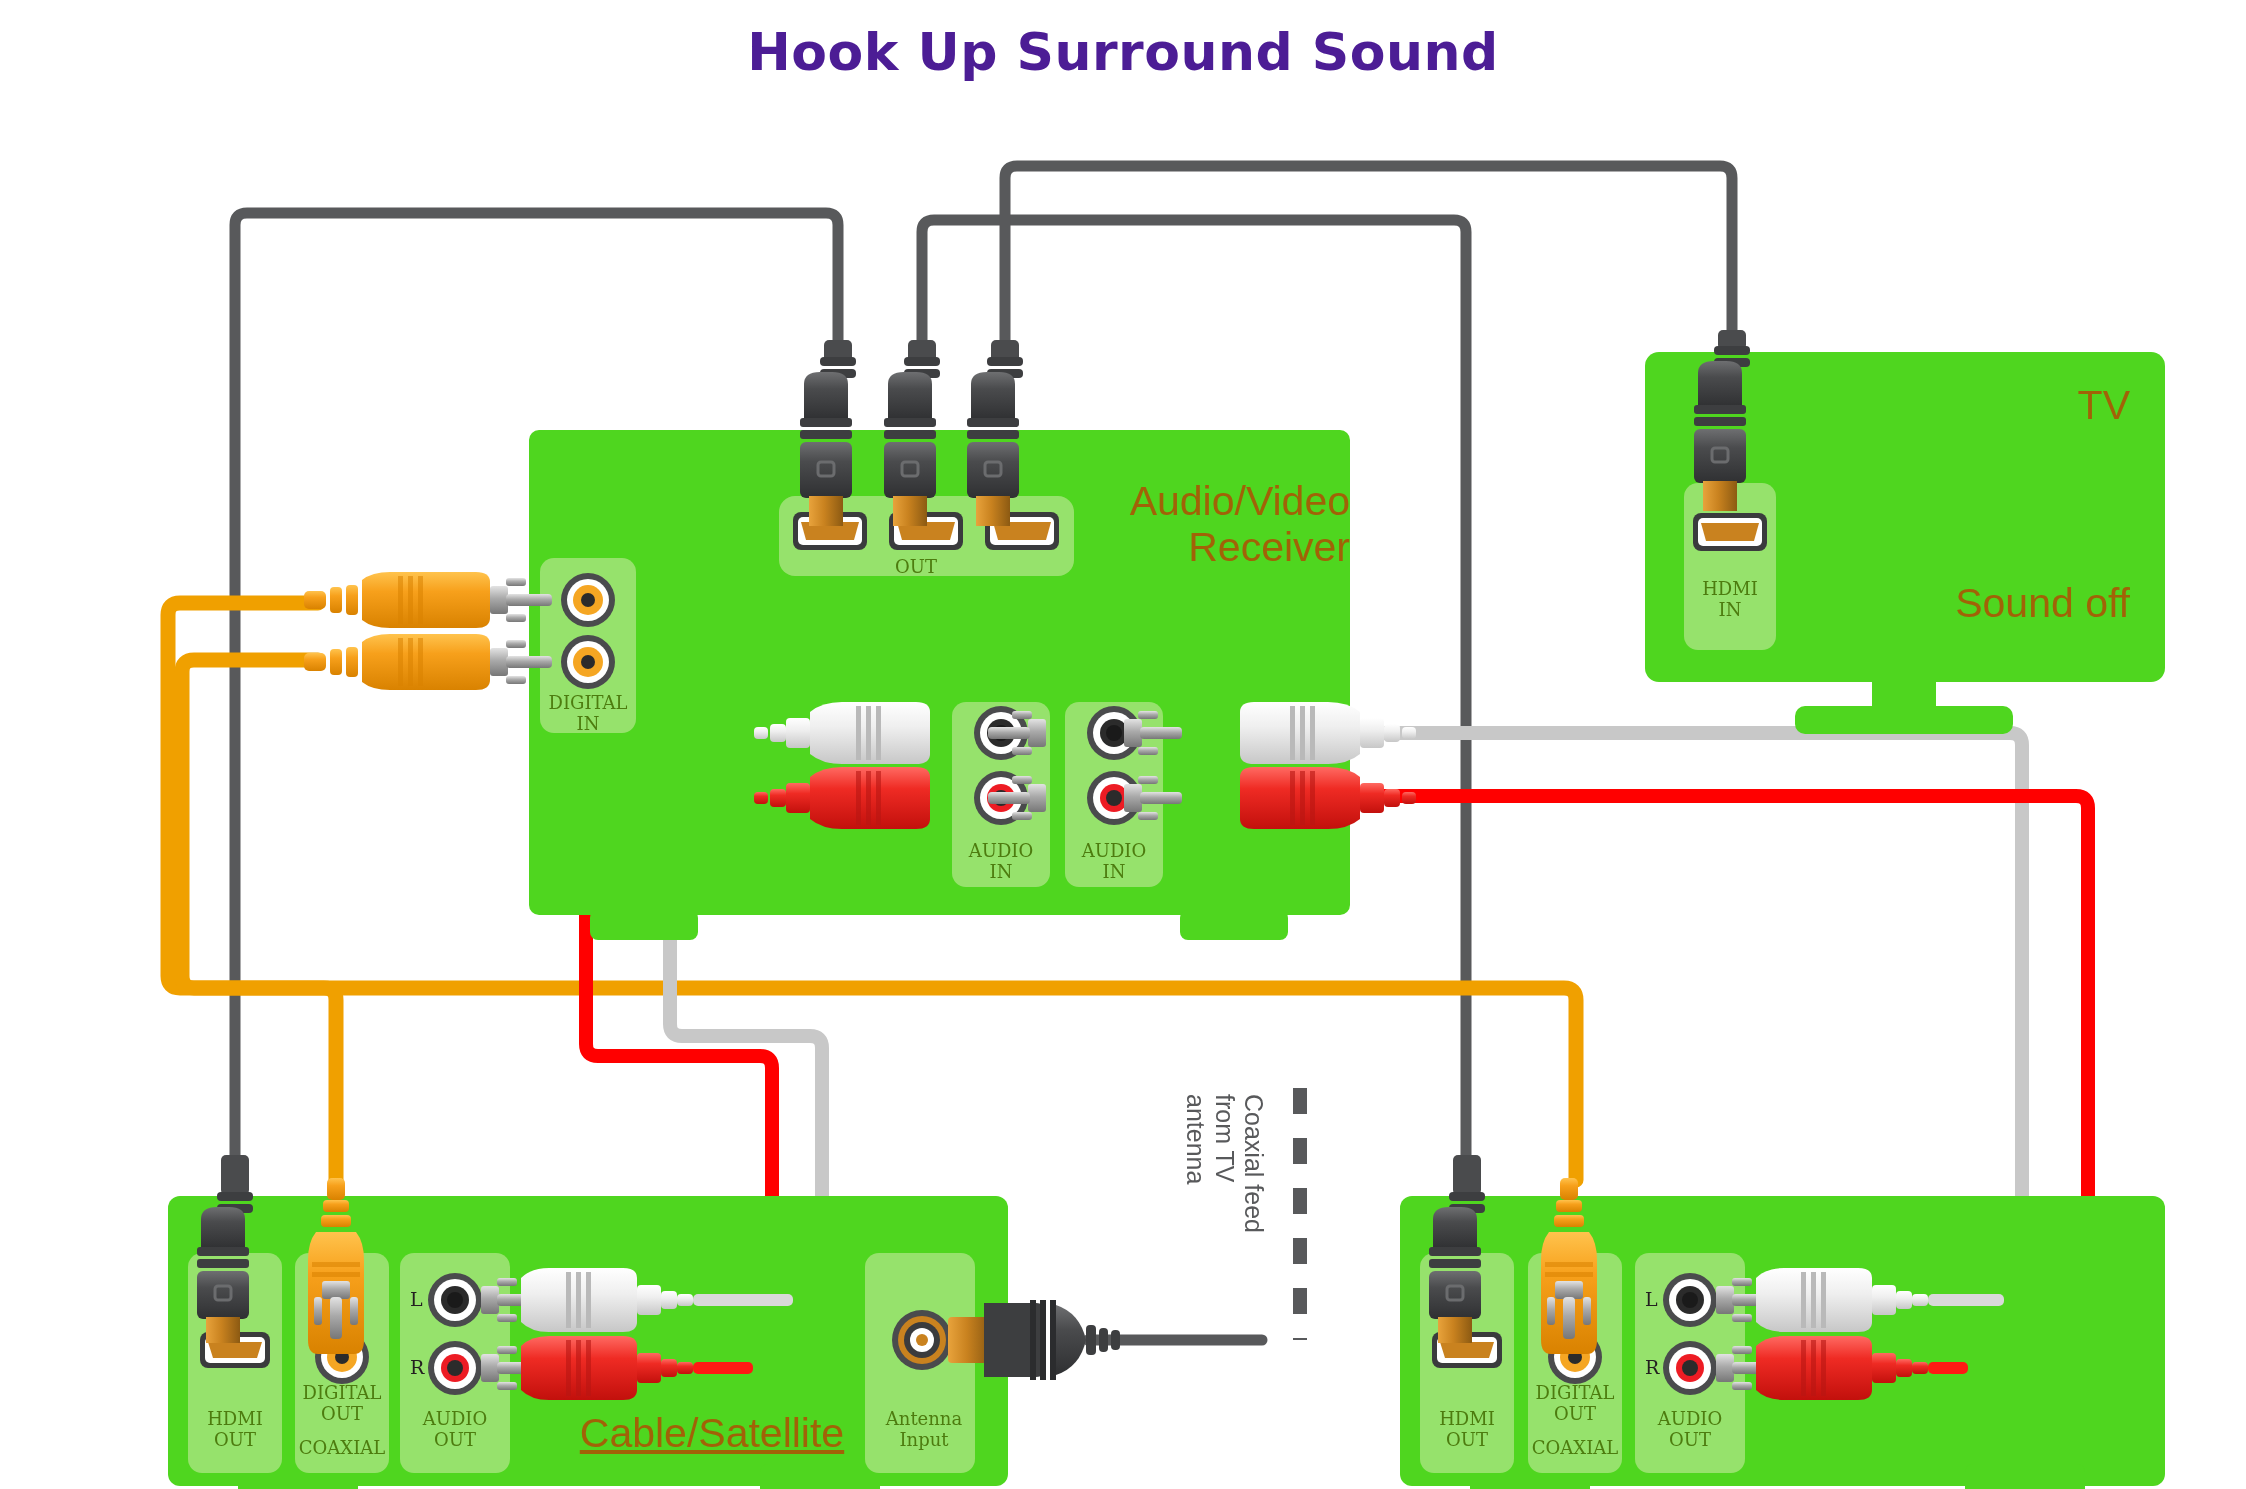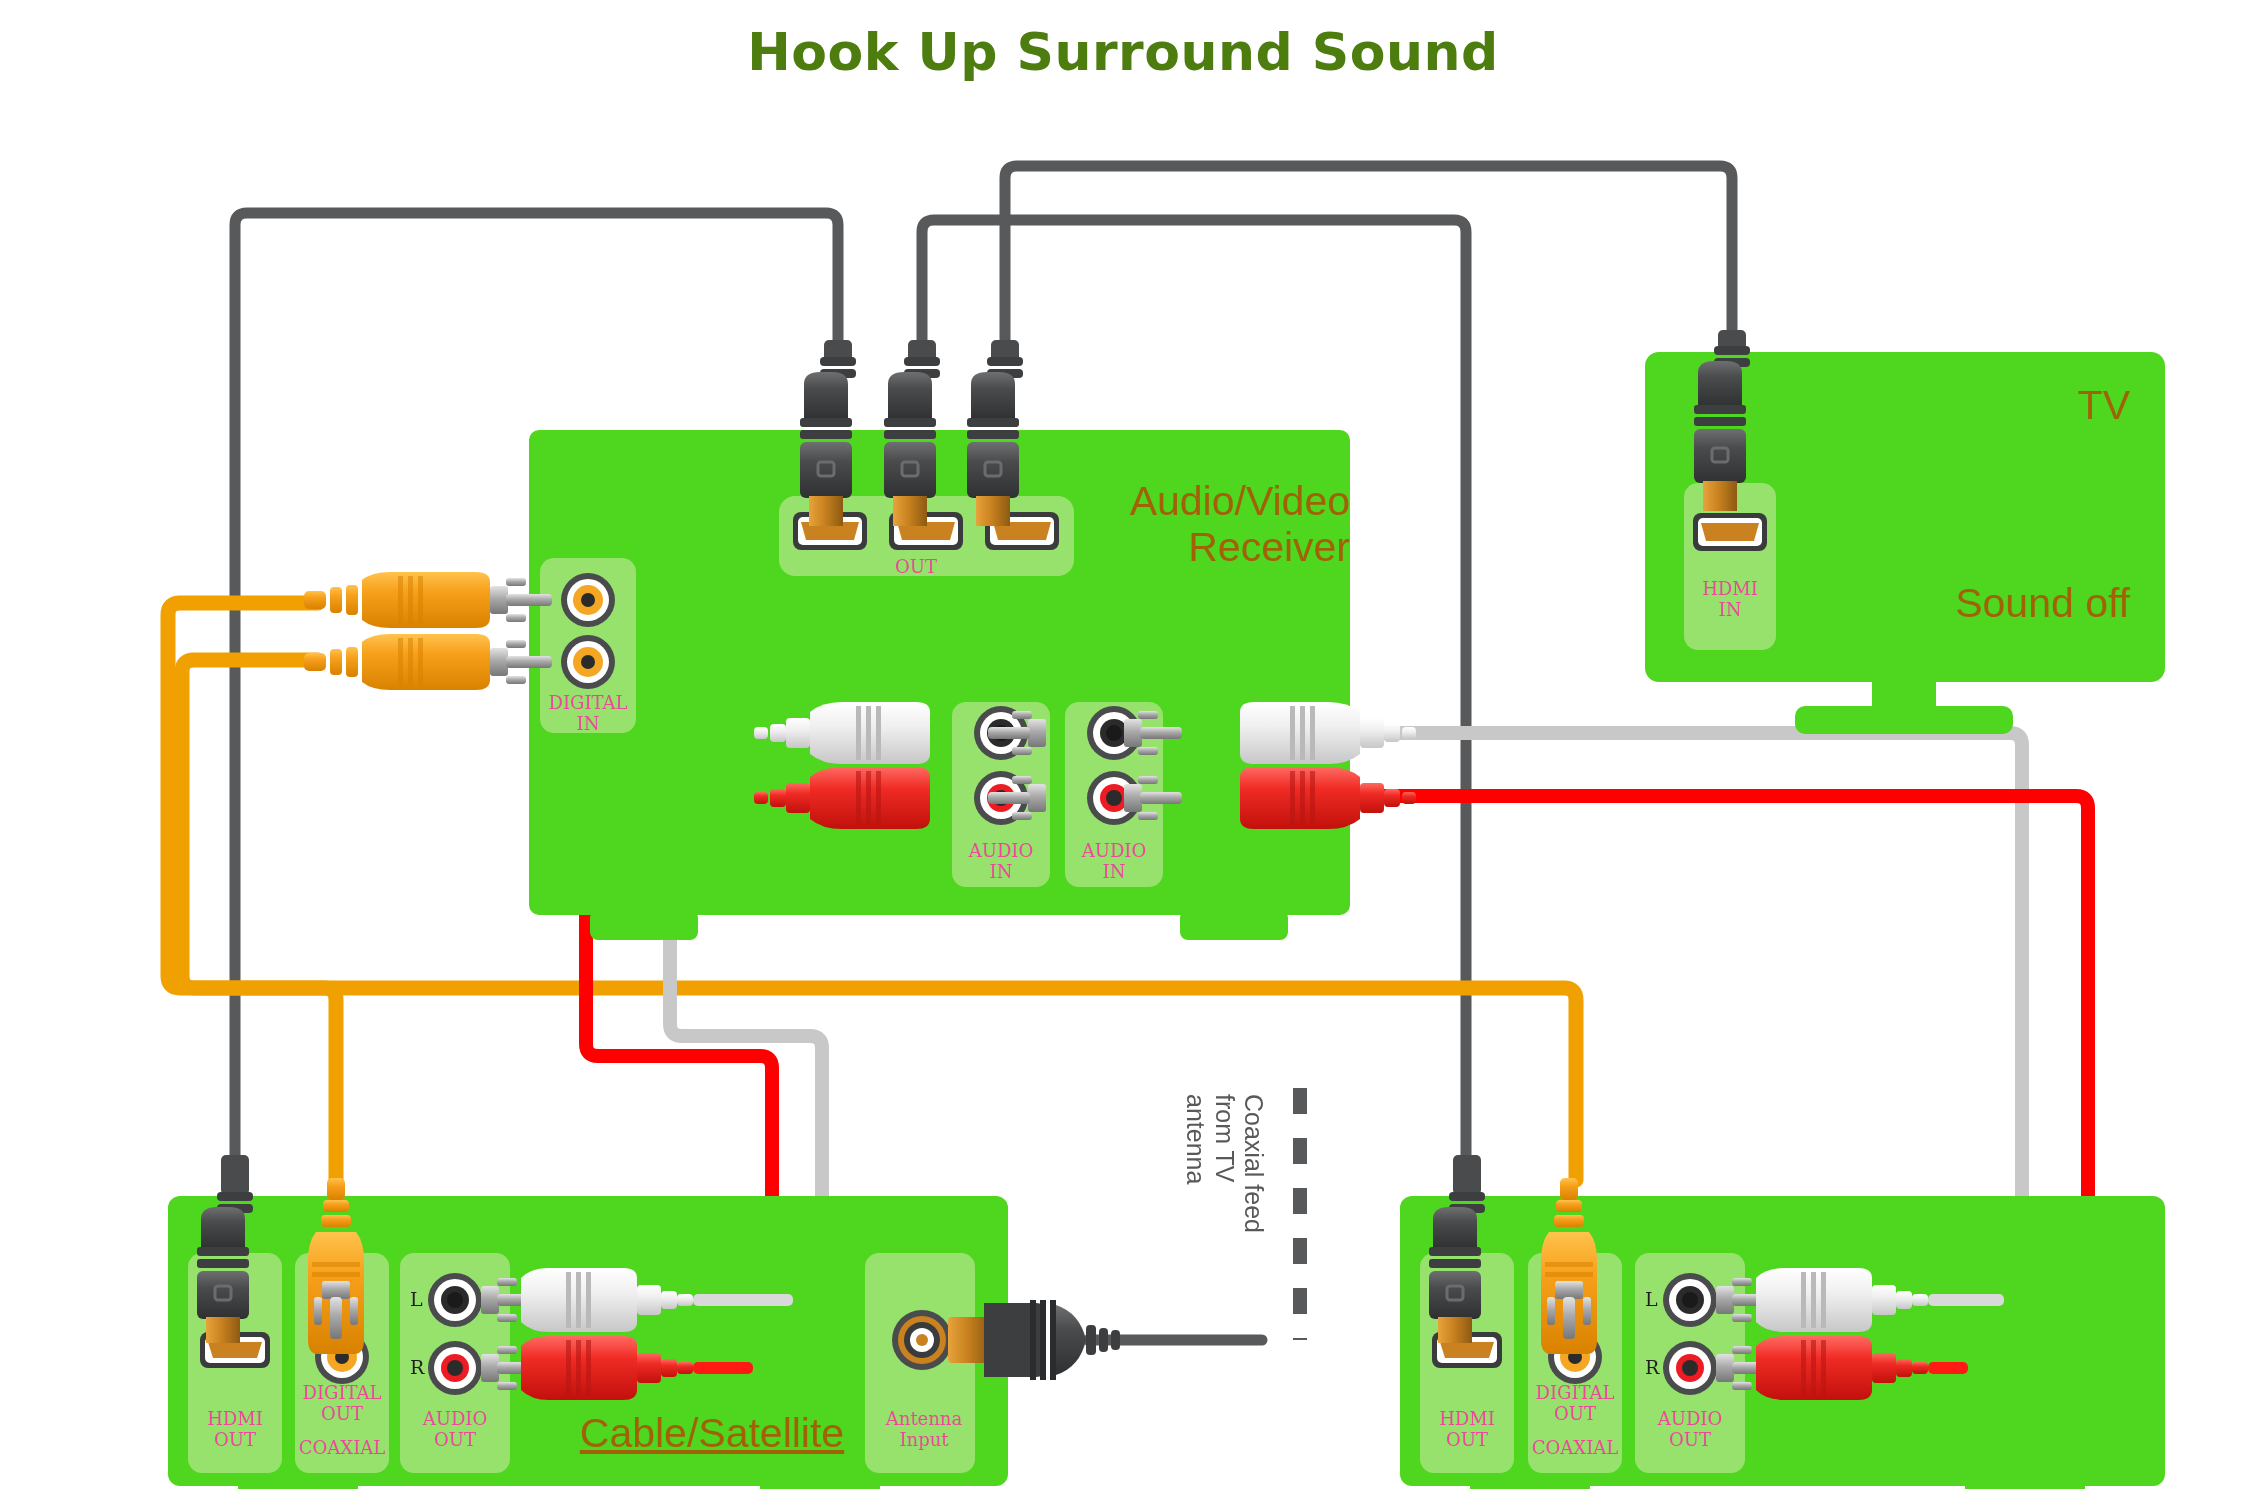--- a/index.html
+++ b/index.html
@@ -1,25 +1,25 @@
 <!DOCTYPE html>
 <html><head>
 <meta charset="utf-8">
 <style>
   html,body{margin:0;padding:0;background:#fff;}
   body{width:2246px;height:1489px;overflow:hidden;
        font-family:"Liberation Sans",sans-serif;}
   #stage{position:relative;width:2246px;height:1489px;background:#ffffff;}
   #stage svg{position:absolute;left:0;top:0;}
   .ttl{position:absolute;width:100%;text-align:center;top:22px;left:0;
-       font-size:52px;font-weight:bold;color:#4d7c0f;letter-spacing:.5px;
+       font-size:52px;font-weight:bold;color:#4c1d95;letter-spacing:.5px;
        font-family:"DejaVu Sans",sans-serif;}
   .devname{position:absolute;color:#a16207;font-size:41px;line-height:46px;
            font-family:"Liberation Sans",sans-serif;white-space:pre-line;}
-  .portlbl{position:absolute;color:#ec4899;font-size:18px;line-height:21px;
+  .portlbl{position:absolute;color:#4d7c0f;font-size:18px;line-height:21px;
            text-align:center;font-family:"DejaVu Serif",serif;white-space:pre-line;}
   .smalllbl{position:absolute;color:#231f20;font-size:19px;
             font-family:"DejaVu Serif",serif;}
   .wallnote{position:absolute;color:#58595b;font-size:25px;line-height:29px;
             font-family:"Liberation Sans",sans-serif;white-space:pre-line;
             transform:rotate(90deg);transform-origin:left top;text-align:left;}
 </style>
 </head>
 <body>
 

